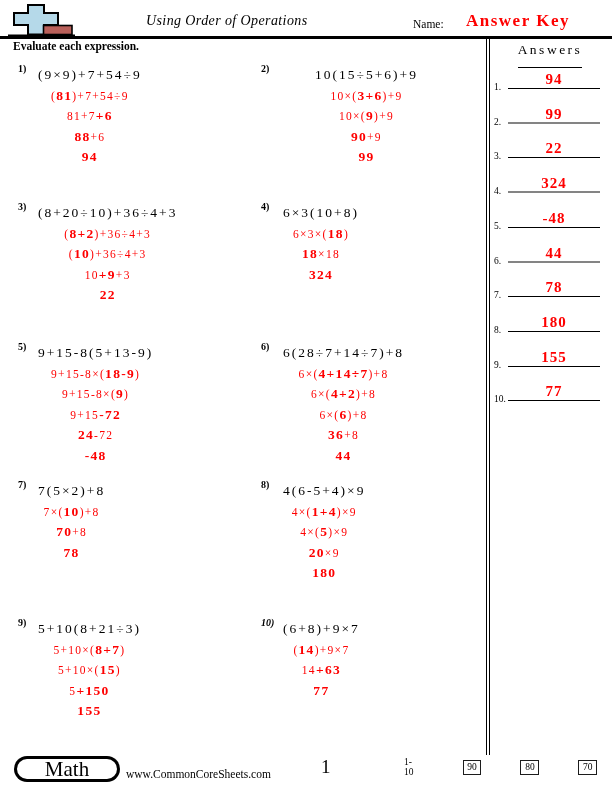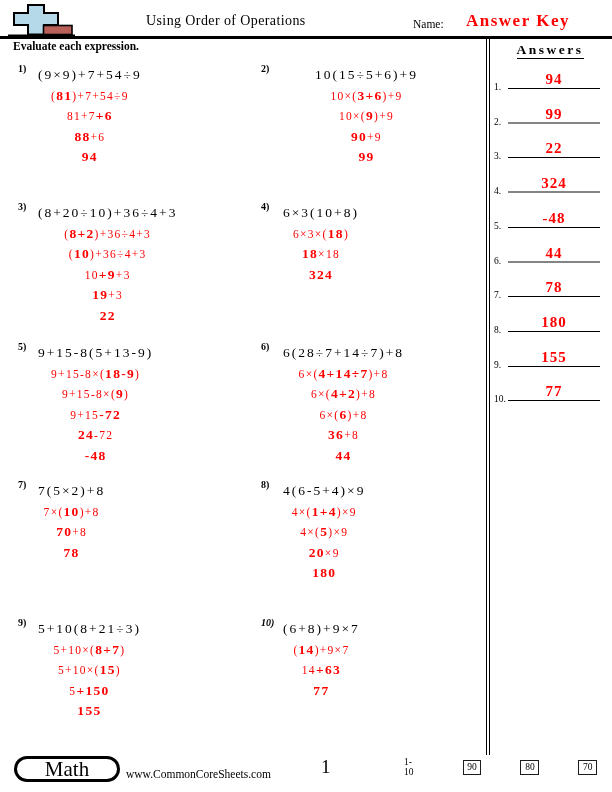--- a/index.html
+++ b/index.html
@@ -2,38 +2,38 @@
 <html><head>
 <meta charset="utf-8">
 <style>
   html,body { margin:0; padding:0; background:#fff; }
   .page {
     position:relative; width:612px; height:792px; background:#fff;
     font-family:"Liberation Serif", serif; color:#000; overflow:hidden;
   }
   
   .logo { position:absolute; left:8px; top:1px; }
-  .title { position:absolute; left:146px; top:13px; font-size:14px; letter-spacing:0.4px; }
+  .title { position:absolute; left:146px; top:13px; font-size:14px; letter-spacing:0.4px;font-style:italic; }
   .name-label { position:absolute; left:413px; top:18px; font-size:11.5px; }
   .answer-key { position:absolute; left:466px; top:11px; font-size:17px; font-weight:bold; color:#fe0000; letter-spacing:1.5px; }
   .header-rule { position:absolute; left:0; top:36px; width:612px; height:2.5px; background:#000; }
   .instruction { position:absolute; left:13px; top:40px; font-size:11.5px; font-weight:bold; }
   
   .vdivider { position:absolute; left:486px; top:38px; width:1.5px; height:717px;
     border-left:1.5px solid #000; border-right:1.5px solid #000; }
   
   .pnum { position:absolute; font-size:10px; font-weight:bold; }
   .pblock { position:absolute; text-align:center; line-height:20.5px; white-space:nowrap; }
   .expr { font-size:13.5px; letter-spacing:2px; color:#000; }
   .step { font-size:11.5px; letter-spacing:1.3px; color:#fe0000; }
   .step .b { font-size:13.5px; font-weight:bold; }
   
   .answers-heading { position:absolute; left:492px; top:40px; width:116px; text-align:center; }
-  .answers-heading span { font-size:13.5px; font-weight:bold; letter-spacing:2.5px;
-    border-bottom:1.6px solid #000; padding-bottom:1px; }
+  .answers-heading span { font-size:13.5px; font-weight:normal; letter-spacing:2.5px;
+    border-bottom:1.6px solid #000; padding-bottom:10px; }
   .answer-row { position:absolute; left:494px; width:112px; height:26px; }
   .answer-num { position:absolute; left:0; bottom:-3px; font-size:9.5px; }
   .answer-line { position:absolute; left:14px; right:6px; bottom:0; height:0; border-bottom:1.3px solid #000; }
   .answer-row.gray .answer-line { border-bottom:2.6px solid #848484; }
   .answer-val { position:absolute; left:14px; right:6px; bottom:1px; text-align:center;
     font-size:15px; font-weight:bold; color:#fe0000; letter-spacing:1px; }
   
   .math-pill { position:absolute; left:14px; top:756px; width:106px; height:26px; background:#000; border-radius:13px; }
   .math-pill-inner { position:absolute; left:3px; top:3px; right:3px; bottom:3px; background:#fff;
     border-radius:10px; text-align:center; font-weight:normal; font-size:21px; line-height:20px; }
@@ -79,21 +79,20 @@
         <div class="step"><span>10×(</span><span class="b">9</span><span>)+9</span></div>
         <div class="step"><span class="b">90</span><span>+9</span></div>
         <div class="step"><span class="b">99</span></div>
       </div>
       <div class="pnum" style="left: 18px; top: 201px;">3)</div>
       <div class="pblock" style="left: 38px; top: 203px;">
         <div class="expr">(8+20÷10)+36÷4+3</div>
         <div class="step"><span>(</span><span class="b">8+2</span><span>)+36÷4+3</span></div>
         <div class="step"><span>(</span><span class="b">10</span><span>)+36÷4+3</span></div>
         <div class="step"><span>10</span><span class="b">+9</span><span>+3</span></div>
-        <div class="step"><span class="b">19</span><span>+3</span></div>
         <div class="step"><span class="b">22</span></div>
       </div>
       <div class="pnum" style="left: 261px; top: 201px;">4)</div>
       <div class="pblock" style="left: 283px; top: 203px;">
         <div class="expr">6×3(10+8)</div>
         <div class="step"><span>6×3×(</span><span class="b">18</span><span>)</span></div>
         <div class="step"><span class="b">18</span><span>×18</span></div>
         <div class="step"><span class="b">324</span></div>
       </div>
       <div class="pnum" style="left: 18px; top: 341px;">5)</div>

